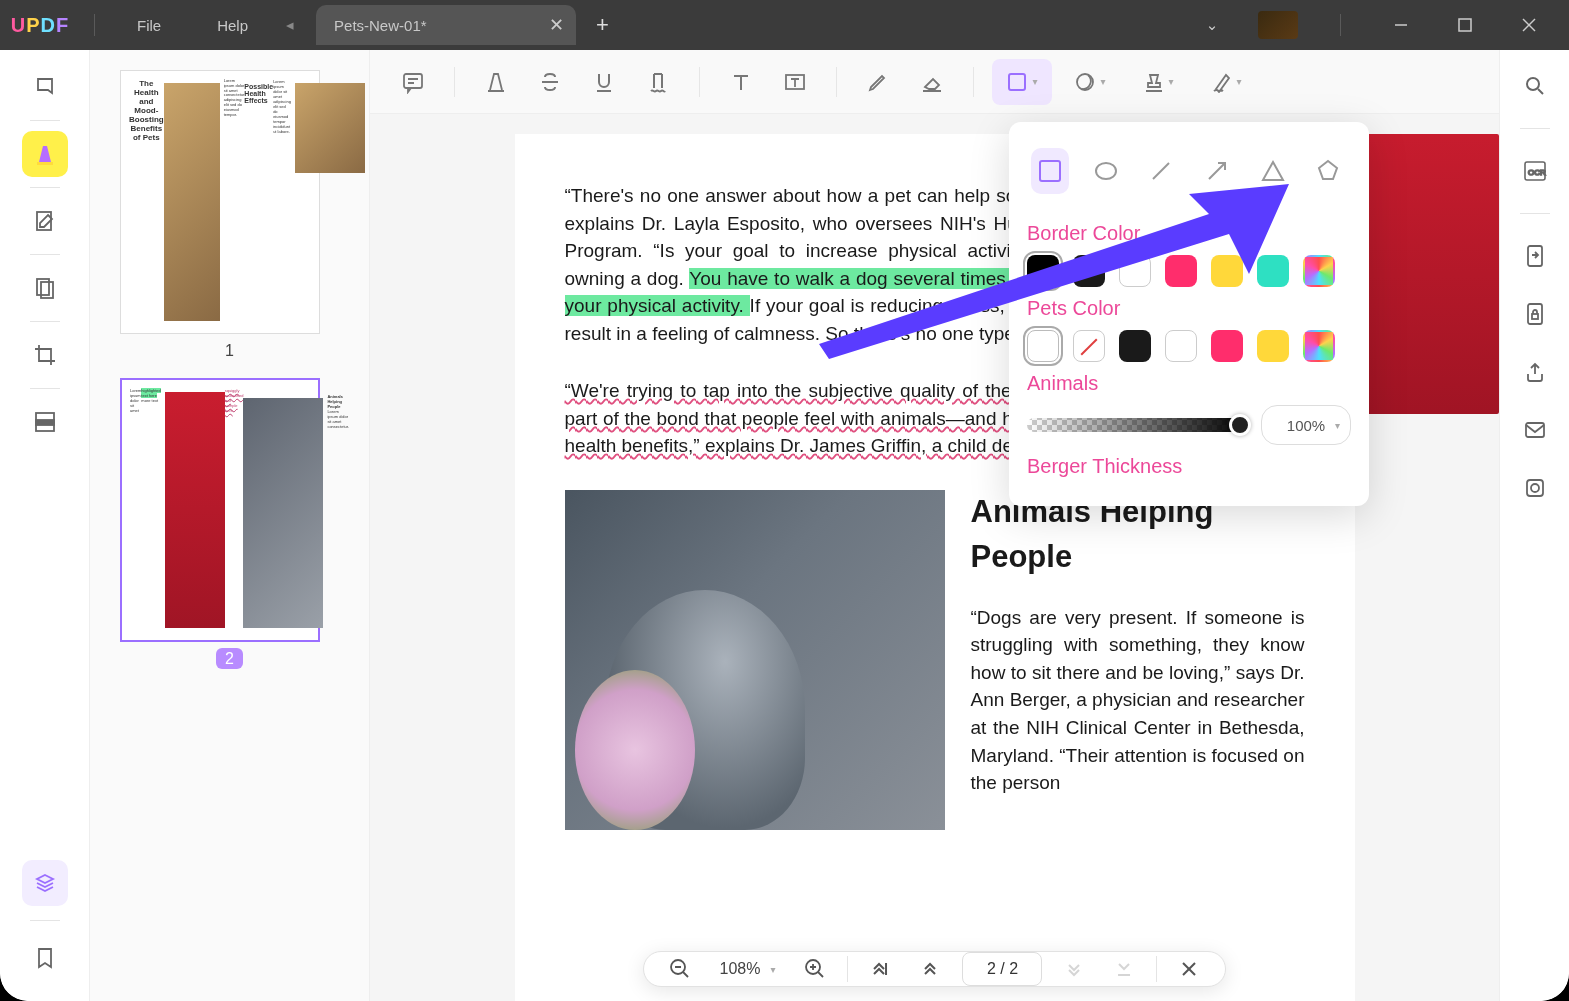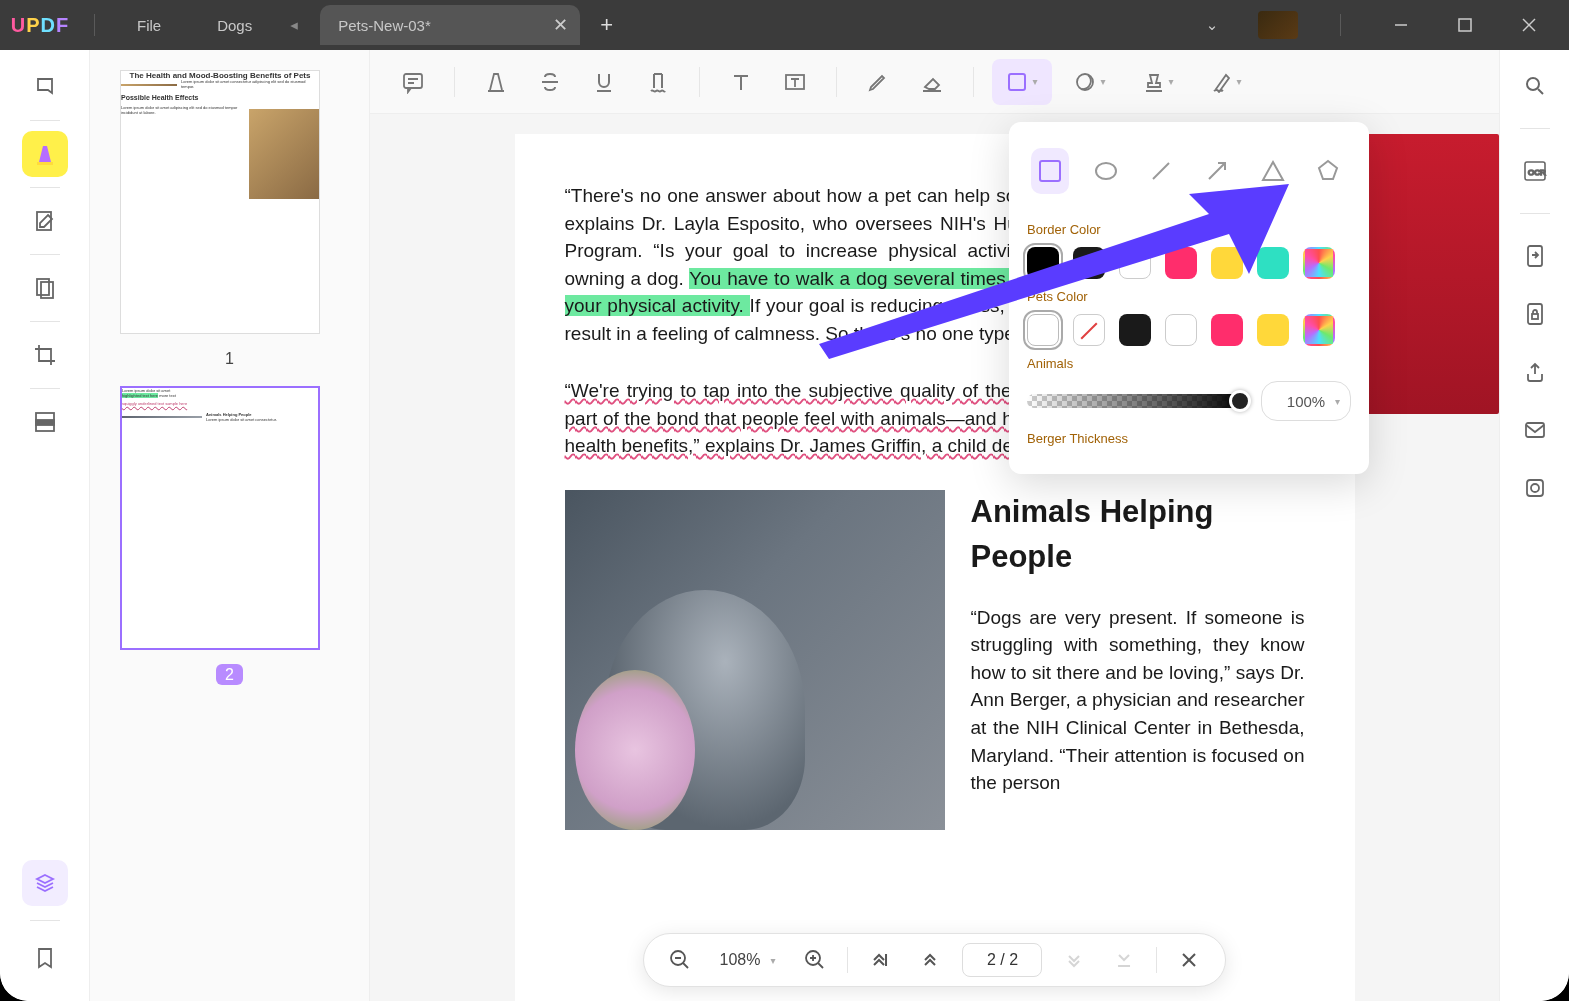--- a/index.html
+++ b/index.html
@@ -19,21 +19,21 @@
 
 .appbody { display:flex; height: 951px; background:#fff; border-radius: 0 0 28px 28px; overflow:hidden; }
 
 .left-rail { width: 90px; background:#fff; border-right:1px solid #eee; display:flex; flex-direction:column; align-items:center; padding-top:14px; gap:6px; border-radius: 0 0 0 28px; position:relative;}
 .rail-btn { width:46px; height:46px; border-radius:10px; display:flex; align-items:center; justify-content:center; color:#555; font-size:22px; cursor:pointer; }
 .rail-btn.active { background:#fff04a; color:#7a5cff; }
 .rail-div { width:30px; height:1px; background:#e4e4e4; margin:4px 0; }
 .left-rail .bottom { position:absolute; bottom:20px; display:flex; flex-direction:column; align-items:center; gap:10px; }
 
 .thumbs { width: 280px; background:#fafafa; border-right:1px solid #eee; padding: 20px 30px; overflow:hidden; }
-.thumb { width: 200px; height:264px; background:#fff; border:1px solid #ddd; margin-bottom:16px; display:flex; flex-direction:column; padding:0; font-size:6px; color:#333; }
+.thumb { width: 200px; height:264px; background:#fff; border:1px solid #ddd; margin-bottom:8px; display:flex; flex-direction:row; padding:8px; font-size:6px; color:#333; }
 .thumb.sel { border:2px solid #9b6fff; }
 .thumb .timg { background:linear-gradient(135deg,#c9a46a,#8a6a44); flex:0 0 70px; margin:4px 0; }
 .thumb .timg2 { background:linear-gradient(180deg,#c91d2f,#a01525); flex:0 0 48px; margin:4px 0; }
 .thumb .timg3 { background:linear-gradient(135deg,#5e6570,#9aa0a8); flex:0 0 100px; margin:4px 0; }
 .pgno { text-align:center; font-size:16px; color:#444; margin-bottom:18px; }
 .pgno.badge span { background:#b88bff; color:#fff; padding:2px 9px; border-radius:6px; }
 
 .center { flex:1; display:flex; flex-direction:column; position:relative; }
 .toolbar { height:64px; background:#f9f9f9; border-bottom:1px solid #eee; display:flex; align-items:center; padding:0 20px; gap:8px; }
 .tbtn { width:46px; height:46px; display:flex; align-items:center; justify-content:center; color:#6a6a6a; border-radius:8px; cursor:pointer; position:relative; }
@@ -53,64 +53,64 @@
 .catimg { flex:0 0 380px; height:340px; background:linear-gradient(135deg,#4a5560 0%, #6b7580 40%, #8a9098 100%); position:relative; overflow:hidden; }
 .catimg::before{content:"";position:absolute;bottom:0;left:40px;width:200px;height:240px;background:radial-gradient(ellipse at 60% 30%, #aab2bb 0%, #5c6670 70%);border-radius:50% 50% 30% 30%;}
 .catimg::after{content:"";position:absolute;bottom:0;left:10px;width:120px;height:160px;background:radial-gradient(circle,#e8c4e0 0%,#d0a0c8 60%, #7aa050 100%);border-radius:50%;}
 
 .big-arrow { position:absolute; top:70px; right:210px; width:500px; height:180px; pointer-events:none; z-index:50; }
 
 .popup { position:absolute; top:72px; right:130px; width:360px; background:#fff; border-radius:12px; box-shadow:0 10px 40px rgba(0,0,0,0.15); z-index:40; padding:18px; }
 .shape-row { display:flex; gap:18px; padding:8px 4px 18px; }
 .shape-btn { width:46px; height:46px; border-radius:10px; display:flex; align-items:center; justify-content:center; color:#888; cursor:pointer; }
 .shape-btn.sel { background:#f0e9ff; }
-.popup-label { font-size:13px; color:#a16207; margin:10px 0 10px; }
+.popup-label { font-size:20px; color:#ec4899; margin:10px 0 10px; }
 .swatch-row { display:flex; gap:14px; margin-bottom:6px; }
 .swatch { width:32px; height:32px; border-radius:8px; cursor:pointer; border:2px solid transparent; }
 .swatch.sel { outline:2px solid #aaa; outline-offset:2px; }
 .swatch.none { background:#fff; border:1px solid #ccc; position:relative; }
 .swatch.none::after { content:""; position:absolute; left:4px; right:4px; top:50%; height:2px; background:#e04040; transform:rotate(-45deg); }
 .swatch.rainbow { background: conic-gradient(#ff4d4d,#ffd24d,#6de96d,#4ddfff,#b66dff,#ff4da8,#ff4d4d); }
 .slider-row { display:flex; align-items:center; gap:16px; margin:6px 0 6px; }
 .slider { flex:1; height:14px; position:relative; }
 .slider.op { background:linear-gradient(90deg, rgba(0,0,0,0) 0%, #000 100%), repeating-conic-gradient(#ccc 0 25%, #fff 0 50%) 0/10px 10px; border-radius:8px; }
 .slider.th { background:#e8e8e8; border-radius:8px; }
 .slider .knob { position:absolute; top:-4px; width:22px; height:22px; background:#222; border-radius:50%; border:3px solid #fff; box-shadow:0 0 4px rgba(0,0,0,0.3); }
 .slider .knob.light { background:#fff; border:2px solid #bbb; }
 .valbox { width:90px; height:40px; border:1px solid #ddd; border-radius:16px; display:flex; align-items:center; justify-content:center; font-size:15px; color:#555; position:relative; }
 .valbox::after { content:"▾"; position:absolute; right:10px; color:#aaa; font-size:10px; }
 
 .right-rail { width:70px; background:#fff; border-left:1px solid #eee; display:flex; flex-direction:column; align-items:center; padding-top:16px; gap:18px; border-radius:0 0 28px 0; }
 .right-rail .rail-btn { width:40px; height:40px; font-size:20px; }
 
-.bottom-bar { position:absolute; bottom:14px; left:50%; transform:translateX(-50%); height:54px; background:#fff; border:1px solid #e2e2e2; border-radius:28px; box-shadow:0 4px 20px rgba(0,0,0,0.1); display:flex; align-items:center; padding:0 18px; gap:14px; z-index:30; }
+.bottom-bar { position:absolute; bottom:14px; left:50%; transform:translateX(-50%); height:36px; background:#fff; border:1px solid #e2e2e2; border-radius:28px; box-shadow:0 4px 20px rgba(0,0,0,0.1); display:flex; align-items:center; padding:0 18px; gap:14px; z-index:30; }
 .bb-btn { width:36px; height:36px; display:flex; align-items:center; justify-content:center; color:#555; cursor:pointer; font-size:18px; }
 .bb-sep { width:1px; height:26px; background:#e4e4e4; }
 .zoom-val { font-size:16px; color:#444; padding:0 8px; position:relative; display:flex; align-items:center; gap:6px;}
 .zoom-val::after{content:"▾"; font-size:10px; color:#aaa; margin-left:4px;}
 .page-input { width:80px; height:34px; border:1px solid #ddd; border-radius:8px; display:flex; align-items:center; justify-content:center; font-size:16px; color:#333; }
 
 svg { display:block; }
 </style>
 </head>
 <body>
 
 <div class="titlebar">
   <div class="logo">
       <span class="u">U</span>
       <span class="p">P</span>
       <span class="d">D</span>
       <span class="f">F</span>
     </div>
   <div class="sep"></div>
   <div class="menu-item">File</div>
-  <div class="menu-item">Dogs</div>
+  <div class="menu-item">Help</div>
   <div class="tab">
     <span style="position:absolute;left:-30px;color:#888;">◂</span>
-    <span>Pets-New-03*</span>
+    <span>Pets-New-01*</span>
     <span class="close">✕</span>
   </div>
   <div class="tab-new">+</div>
   <div class="win-controls">
     <div class="win-icon" style="color:#ccc;">⌄</div>
     <div class="avatar"></div>
     <div class="sep"></div>
     <div class="win-icon">
         <svg width="16" height="16">
           <line x1="2" y1="8" x2="14" y2="8" stroke="#ccc" stroke-width="1.5"></line>

